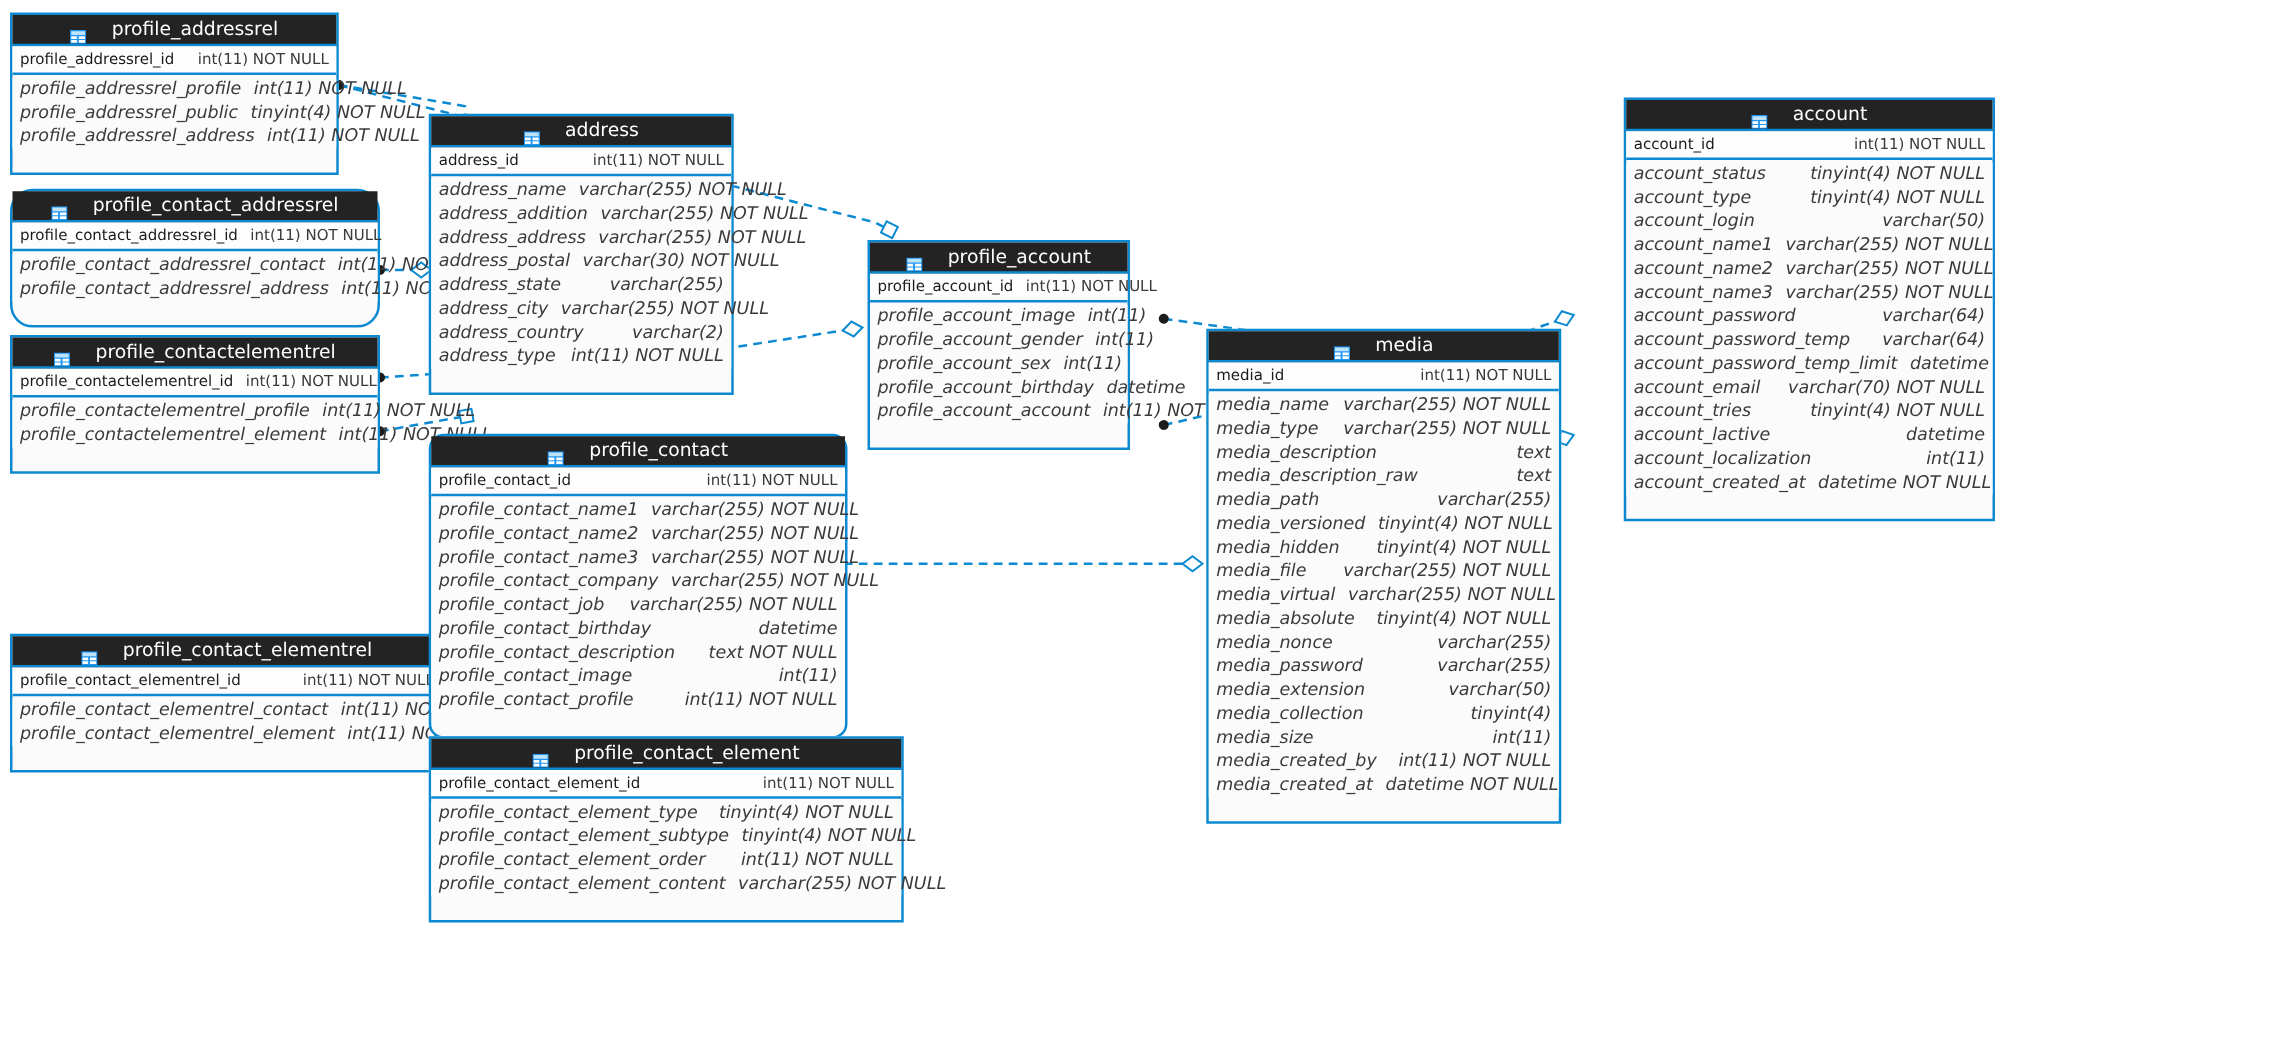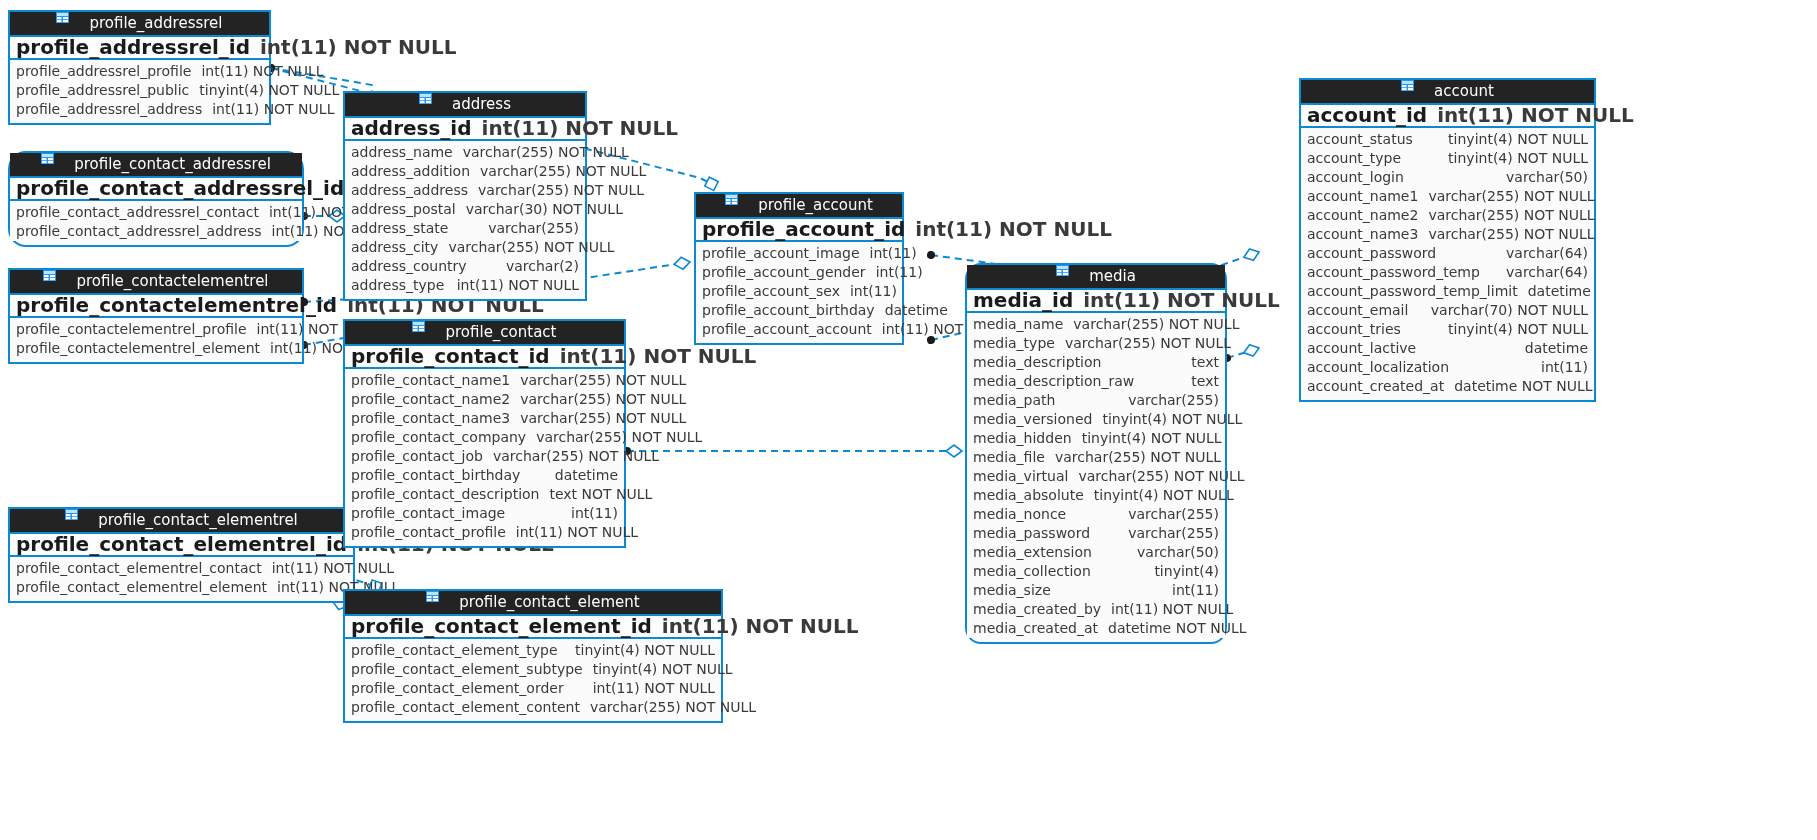--- a/index.html
+++ b/index.html
@@ -14,45 +14,45 @@
     position:absolute;z-index:2;
     border:2px solid #0c8ad1;
     background:#fbfbfb;
     box-sizing:border-box;
     box-shadow:0 0 0 0 rgba(0,0,0,0);
   }
   .tbl-header{
     background:#232323;color:#ffffff;
     font-size:15px;line-height:23px;height:23px;
     text-align:center;white-space:nowrap;
-    display:flex;align-items:flex-start;justify-content:center;
+    display:flex;align-items:flex-end;justify-content:center;
     gap:20px;
     border-bottom:2px solid #0c8ad1;
   }
   .tbl-icon{
     display:inline-block;width:13px;height:11px;position:relative;flex:0 0 auto;
   }
   .tbl-icon svg{display:block;}
   .pk-row{
     display:flex;justify-content:space-between;align-items:center;
-    font-size:20px;line-height:21px;height:21px;
-    padding:0 6px;font-weight:bold;color:#1a1a1a;
+    font-size:12px;line-height:21px;height:21px;
+    padding:0 6px;font-weight:normal;color:#1a1a1a;
     background:#fdfdfd;
     border-bottom:2px solid #0c8ad1;
     white-space:nowrap;
   }
   .col-row{
     display:flex;justify-content:space-between;align-items:center;
     font-size:14px;line-height:19px;height:19px;
     padding:0 6px;color:#3a3a3a;background:#fbfbfb;
     white-space:nowrap;
   }
   .col-name{text-align:left;padding-right:10px;}
   .col-type{text-align:right;color:#3a3a3a;}
-  .cols-wrap{padding:2px 0 4px 0;}
+  .cols-wrap{padding:2px 0 19px 0;font-style:italic;}
 </style>
 </head>
 <body>
 
 <div id="canvas">
   <svg id="links" viewBox="0 0 1817 840" xmlns="http://www.w3.org/2000/svg">
       <g>
         <path d="M 271,68 L 355,82 L 372,85 L 372,142 L 380,142" fill="none" stroke="#0c8ad1" stroke-width="2" stroke-dasharray="7,5"></path>
         <g transform="translate(271,68) rotate(9.462307835229401)">
           <circle r="4" fill="#1b1b1b"></circle>
@@ -318,21 +318,21 @@
         <div class="col-row">
           <span class="col-name">address_country</span>
           <span class="col-type">varchar(2)</span>
         </div>
         <div class="col-row">
           <span class="col-name">address_type</span>
           <span class="col-type">int(11) NOT NULL</span>
         </div>
       </div>
     </div>
-    <div class="table-box" style="left: 343px; top: 319px; width: 283px;">
+    <div class="table-box" style="left: 343px; top: 347px; width: 335px; border-radius: 12px;">
       <div class="tbl-header">
         <span class="tbl-icon">
           <svg viewBox="0 0 13 11" width="13" height="11">
             <rect x="0" y="0" width="13" height="11" fill="#2196f3"></rect>
             <rect x="1" y="1" width="11" height="3" fill="#bde3fb"></rect>
             <rect x="1" y="5" width="4.5" height="2.2" fill="#ffffff"></rect>
             <rect x="7" y="5" width="5" height="2.2" fill="#ffffff"></rect>
             <rect x="1" y="8" width="4.5" height="2.2" fill="#ffffff"></rect>
             <rect x="7" y="8" width="5" height="2.2" fill="#ffffff"></rect>
           </svg>
@@ -453,21 +453,21 @@
         <div class="col-row">
           <span class="col-name">profile_account_birthday</span>
           <span class="col-type">datetime</span>
         </div>
         <div class="col-row">
           <span class="col-name">profile_account_account</span>
           <span class="col-type">int(11) NOT NULL</span>
         </div>
       </div>
     </div>
-    <div class="table-box" style="left: 965px; top: 263px; width: 262px; border-radius: 16px;">
+    <div class="table-box" style="left: 965px; top: 263px; width: 284px;">
       <div class="tbl-header">
         <span class="tbl-icon">
           <svg viewBox="0 0 13 11" width="13" height="11">
             <rect x="0" y="0" width="13" height="11" fill="#2196f3"></rect>
             <rect x="1" y="1" width="11" height="3" fill="#bde3fb"></rect>
             <rect x="1" y="5" width="4.5" height="2.2" fill="#ffffff"></rect>
             <rect x="7" y="5" width="5" height="2.2" fill="#ffffff"></rect>
             <rect x="1" y="8" width="4.5" height="2.2" fill="#ffffff"></rect>
             <rect x="7" y="8" width="5" height="2.2" fill="#ffffff"></rect>
           </svg>

